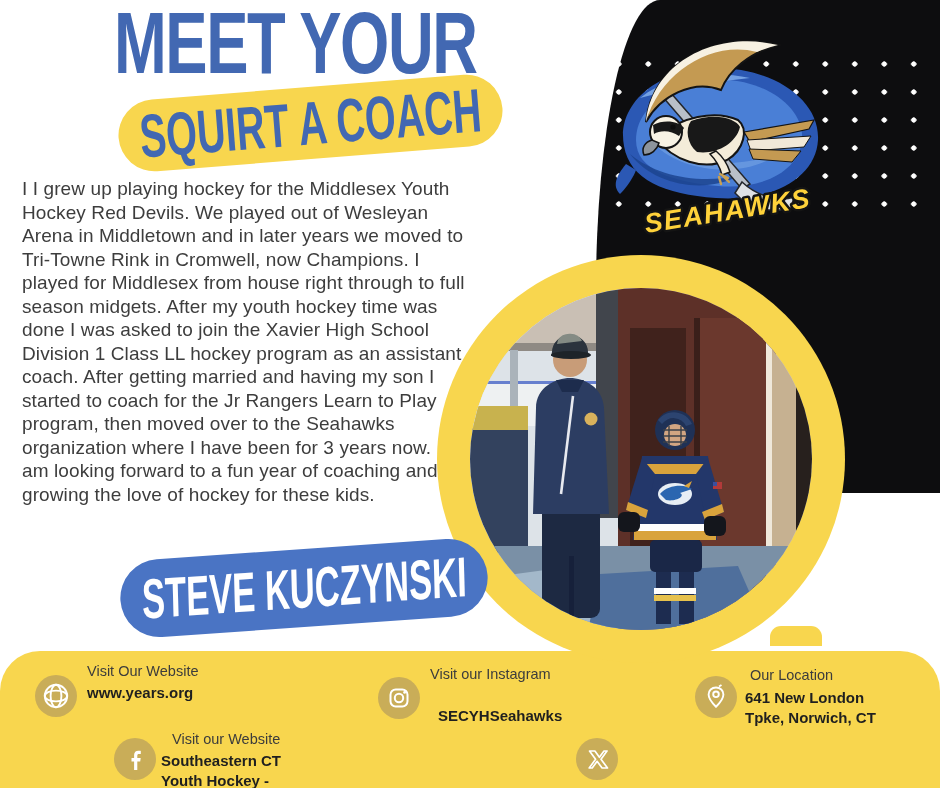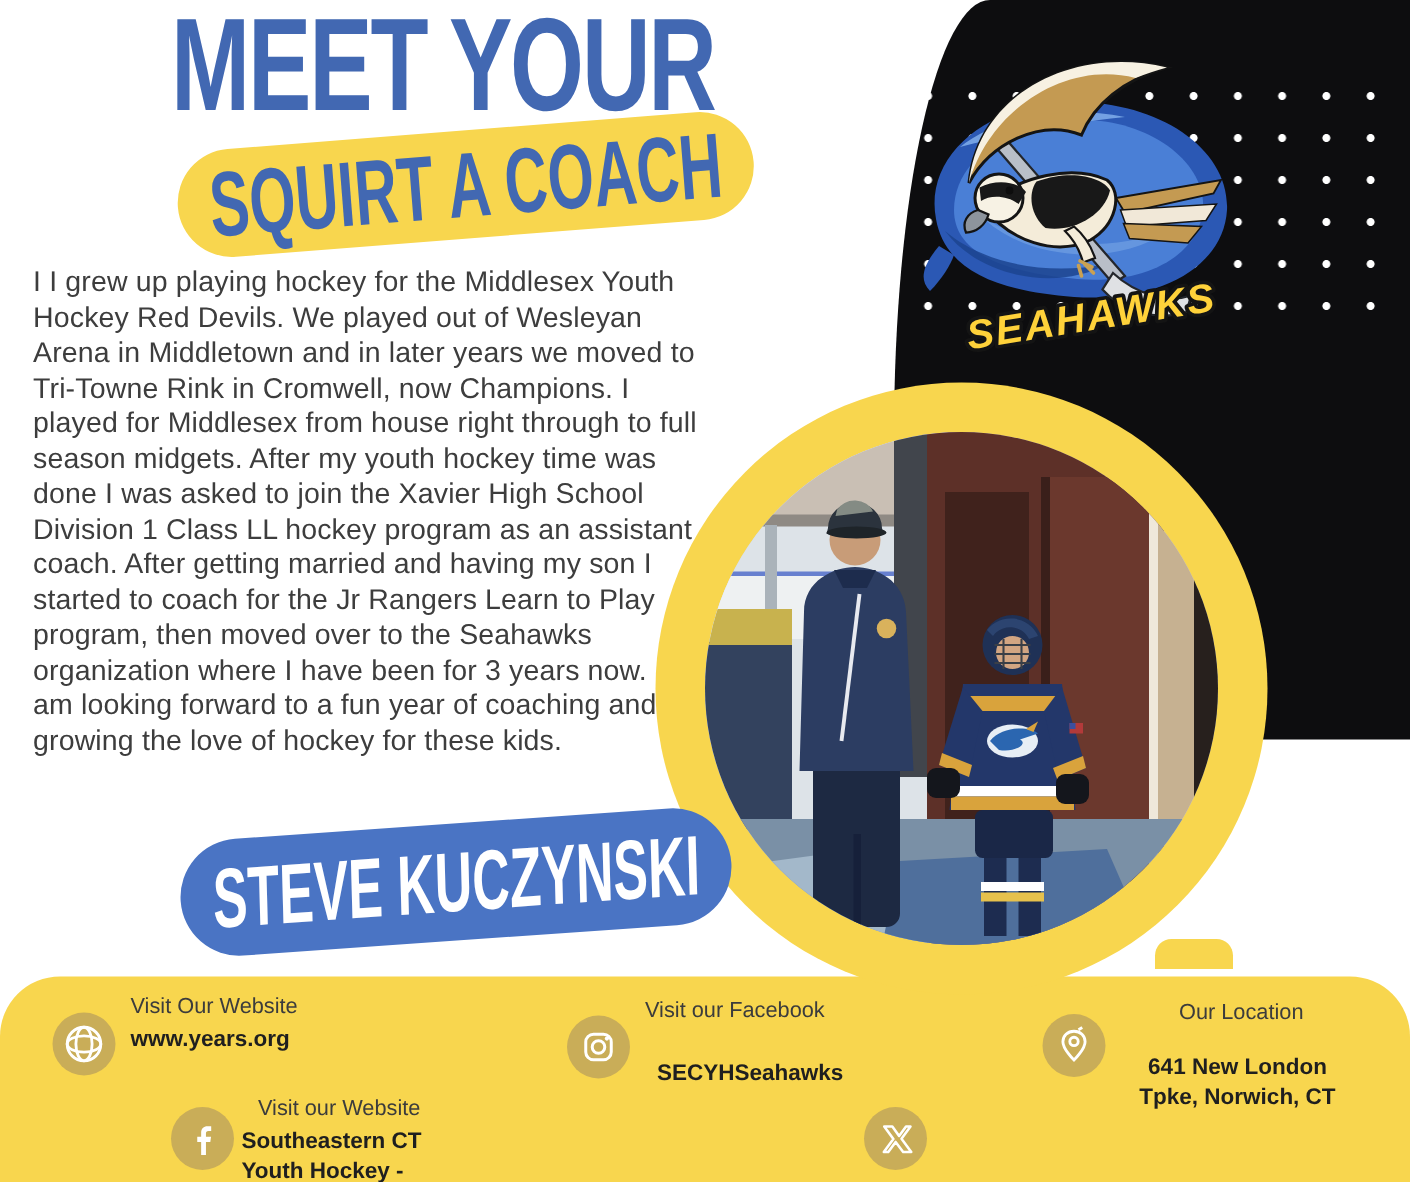--- a/index.html
+++ b/index.html
@@ -132,36 +132,36 @@
     <div class="icon-circle" style="left:378px;top:26px;">
       <svg viewBox="0 0 42 42">
           <g fill="none" stroke="#fff" stroke-width="2">
         <rect x="12.5" y="12.5" width="17" height="17" rx="5.2"></rect>
             <circle cx="21" cy="21" r="4.2"></circle>
           </g>
         <circle cx="26.6" cy="15.4" r="1.4" fill="#fff"></circle>
         </svg>
     </div>
     <div class="contact" style="left:430px;top:15px;">
-      <div class="c-label">Visit our Facebook</div>
+      <div class="c-label">Visit our Instagram</div>
       <div class="c-value" style="margin-top:24px;margin-left:8px;">SECYHSeahawks</div>
     </div>
 
     <div class="icon-circle" style="left:695px;top:25px;">
       <svg viewBox="0 0 42 42">
           <g fill="none" stroke="#fff" stroke-width="1.9">
         <path d="M21 11.5c-4.3 0-7.4 3.1-7.4 7 0 5 7.4 12.2 7.4 12.2s7.4-7.2 7.4-12.2c0-3.9-3.1-7-7.4-7z"></path>
         <circle cx="21" cy="18.3" r="2.8"></circle>
             <path d="M24 10.5l2.5-1.5"></path>
           </g>
         </svg>
     </div>
-    <div class="contact" style="left:750px;top:16px;text-align:center;">
+    <div class="contact" style="left:750px;top:16px;">
       <div class="c-label">Our Location</div>
-      <div class="c-value" style="margin-top:19px;margin-left:-5px;width:160px;">641 New London Tpke, Norwich, CT</div>
+      <div class="c-value" style="margin-top:5px;margin-left:-5px;width:160px;">641 New London Tpke, Norwich, CT</div>
     </div>
 
     <div class="icon-circle" style="left:114px;top:87px;">
       <svg viewBox="0 0 42 42">
           <path fill="#fff" d="M23.3 32v-8.6h2.9l.5-3.5h-3.4v-2.2c0-1 .3-1.7 1.8-1.7h1.7v-3.1c-.3 0-1.4-.1-2.5-.1-2.5 0-4.2 1.5-4.2 4.3v2.8h-2.6v3.5h2.6V32h3.2z"></path>
         </svg>
     </div>
     <div class="contact" style="left:172px;top:80px;">
       <div class="c-label">Visit our Website</div>
       <div class="c-value" style="margin-top:4px;margin-left:-11px;width:160px;">Southeastern CT Youth Hockey - SECYH</div>

